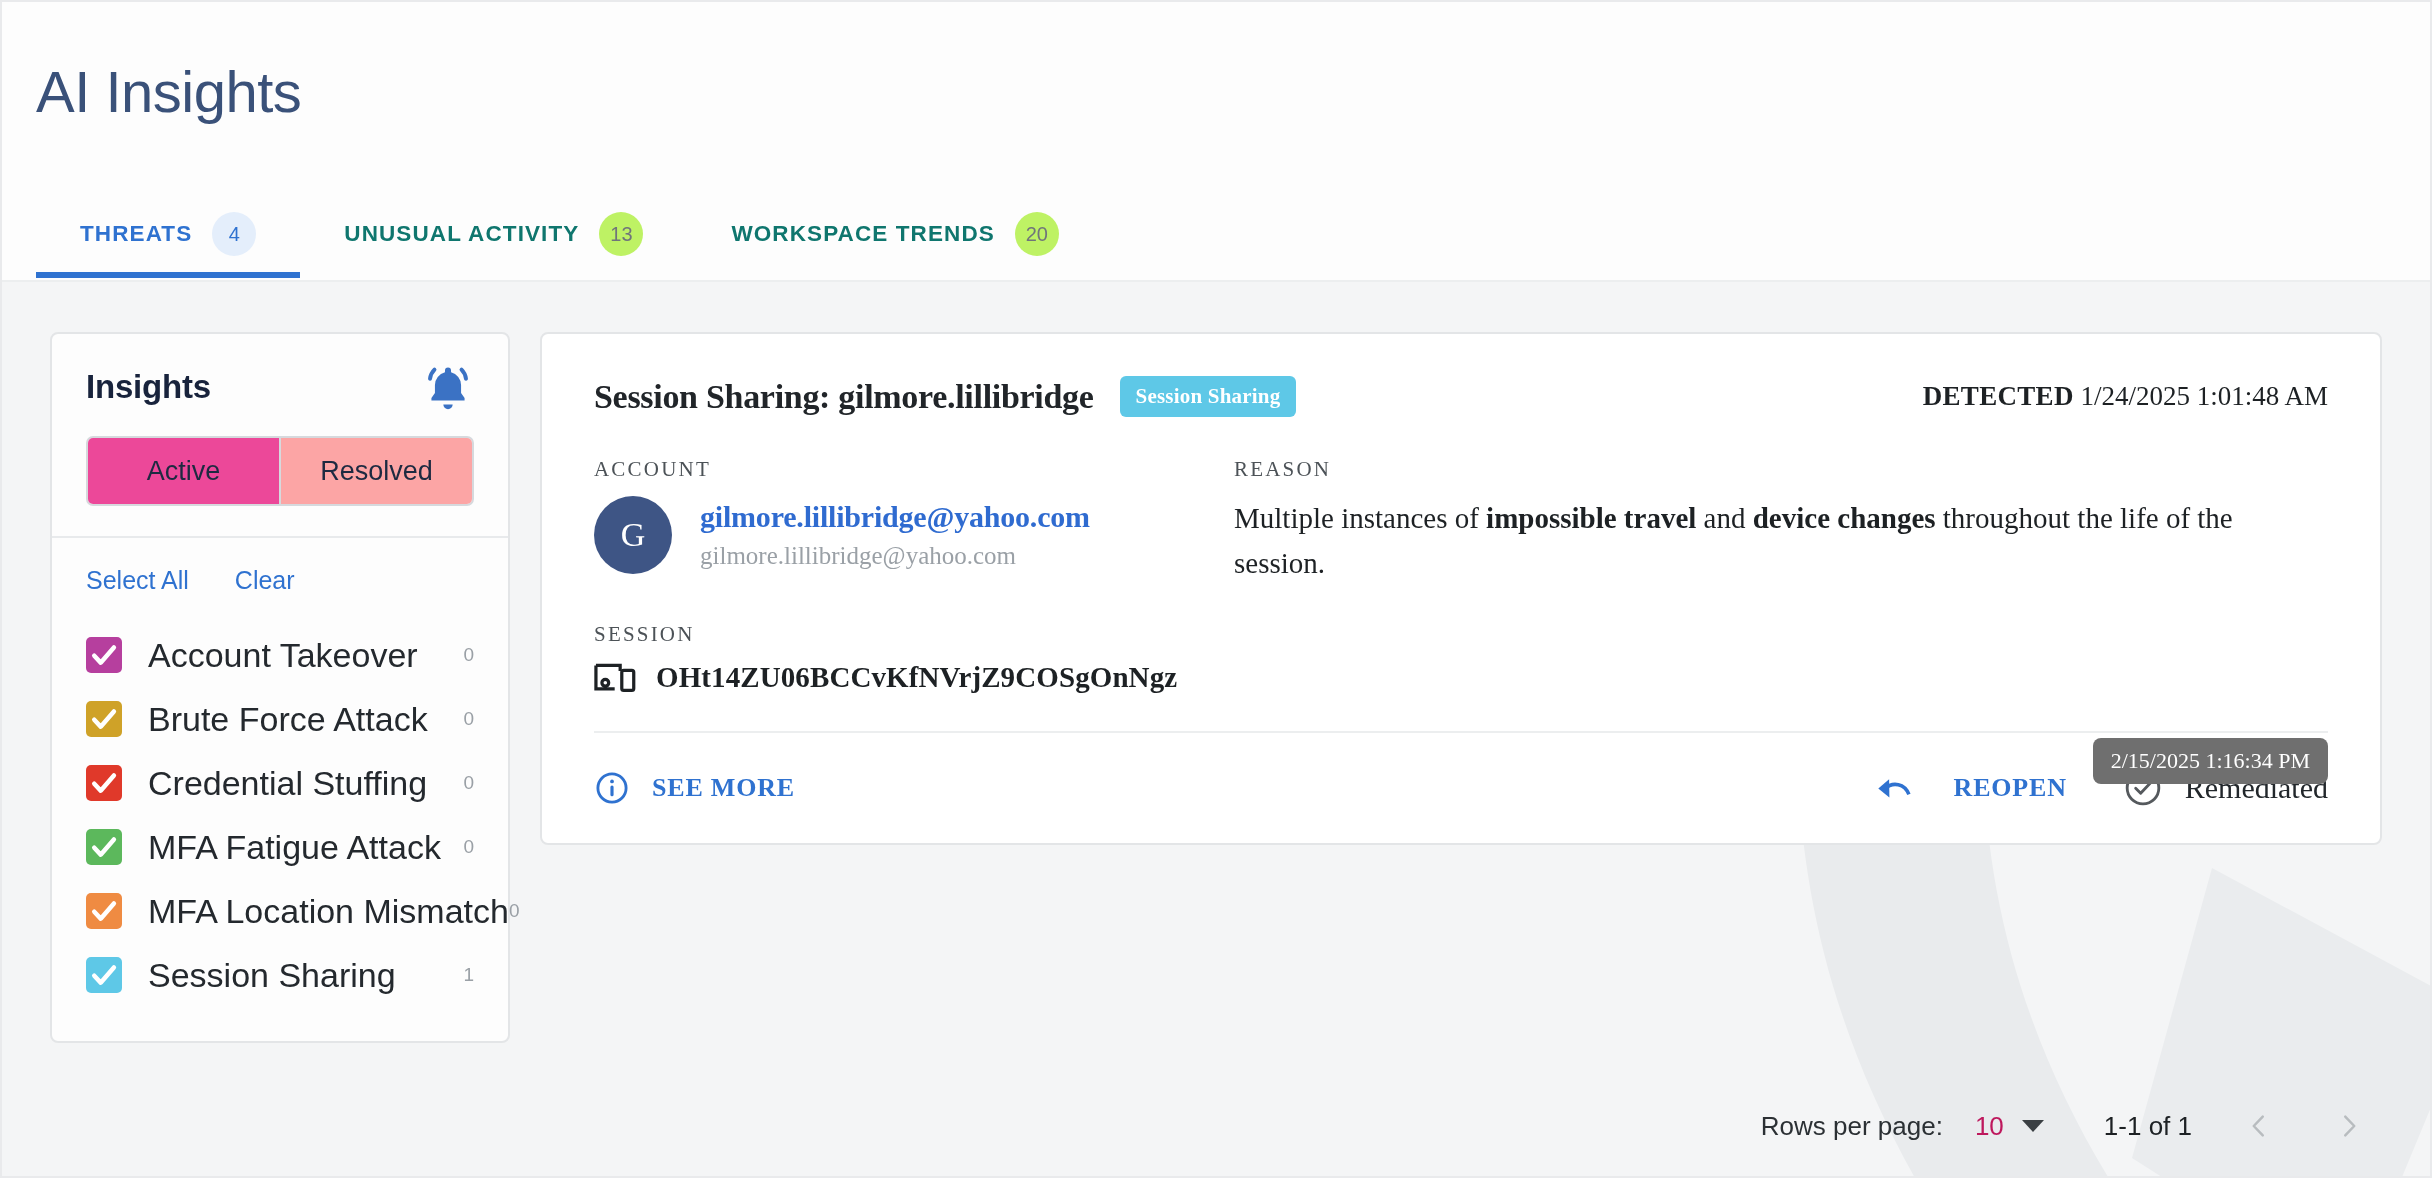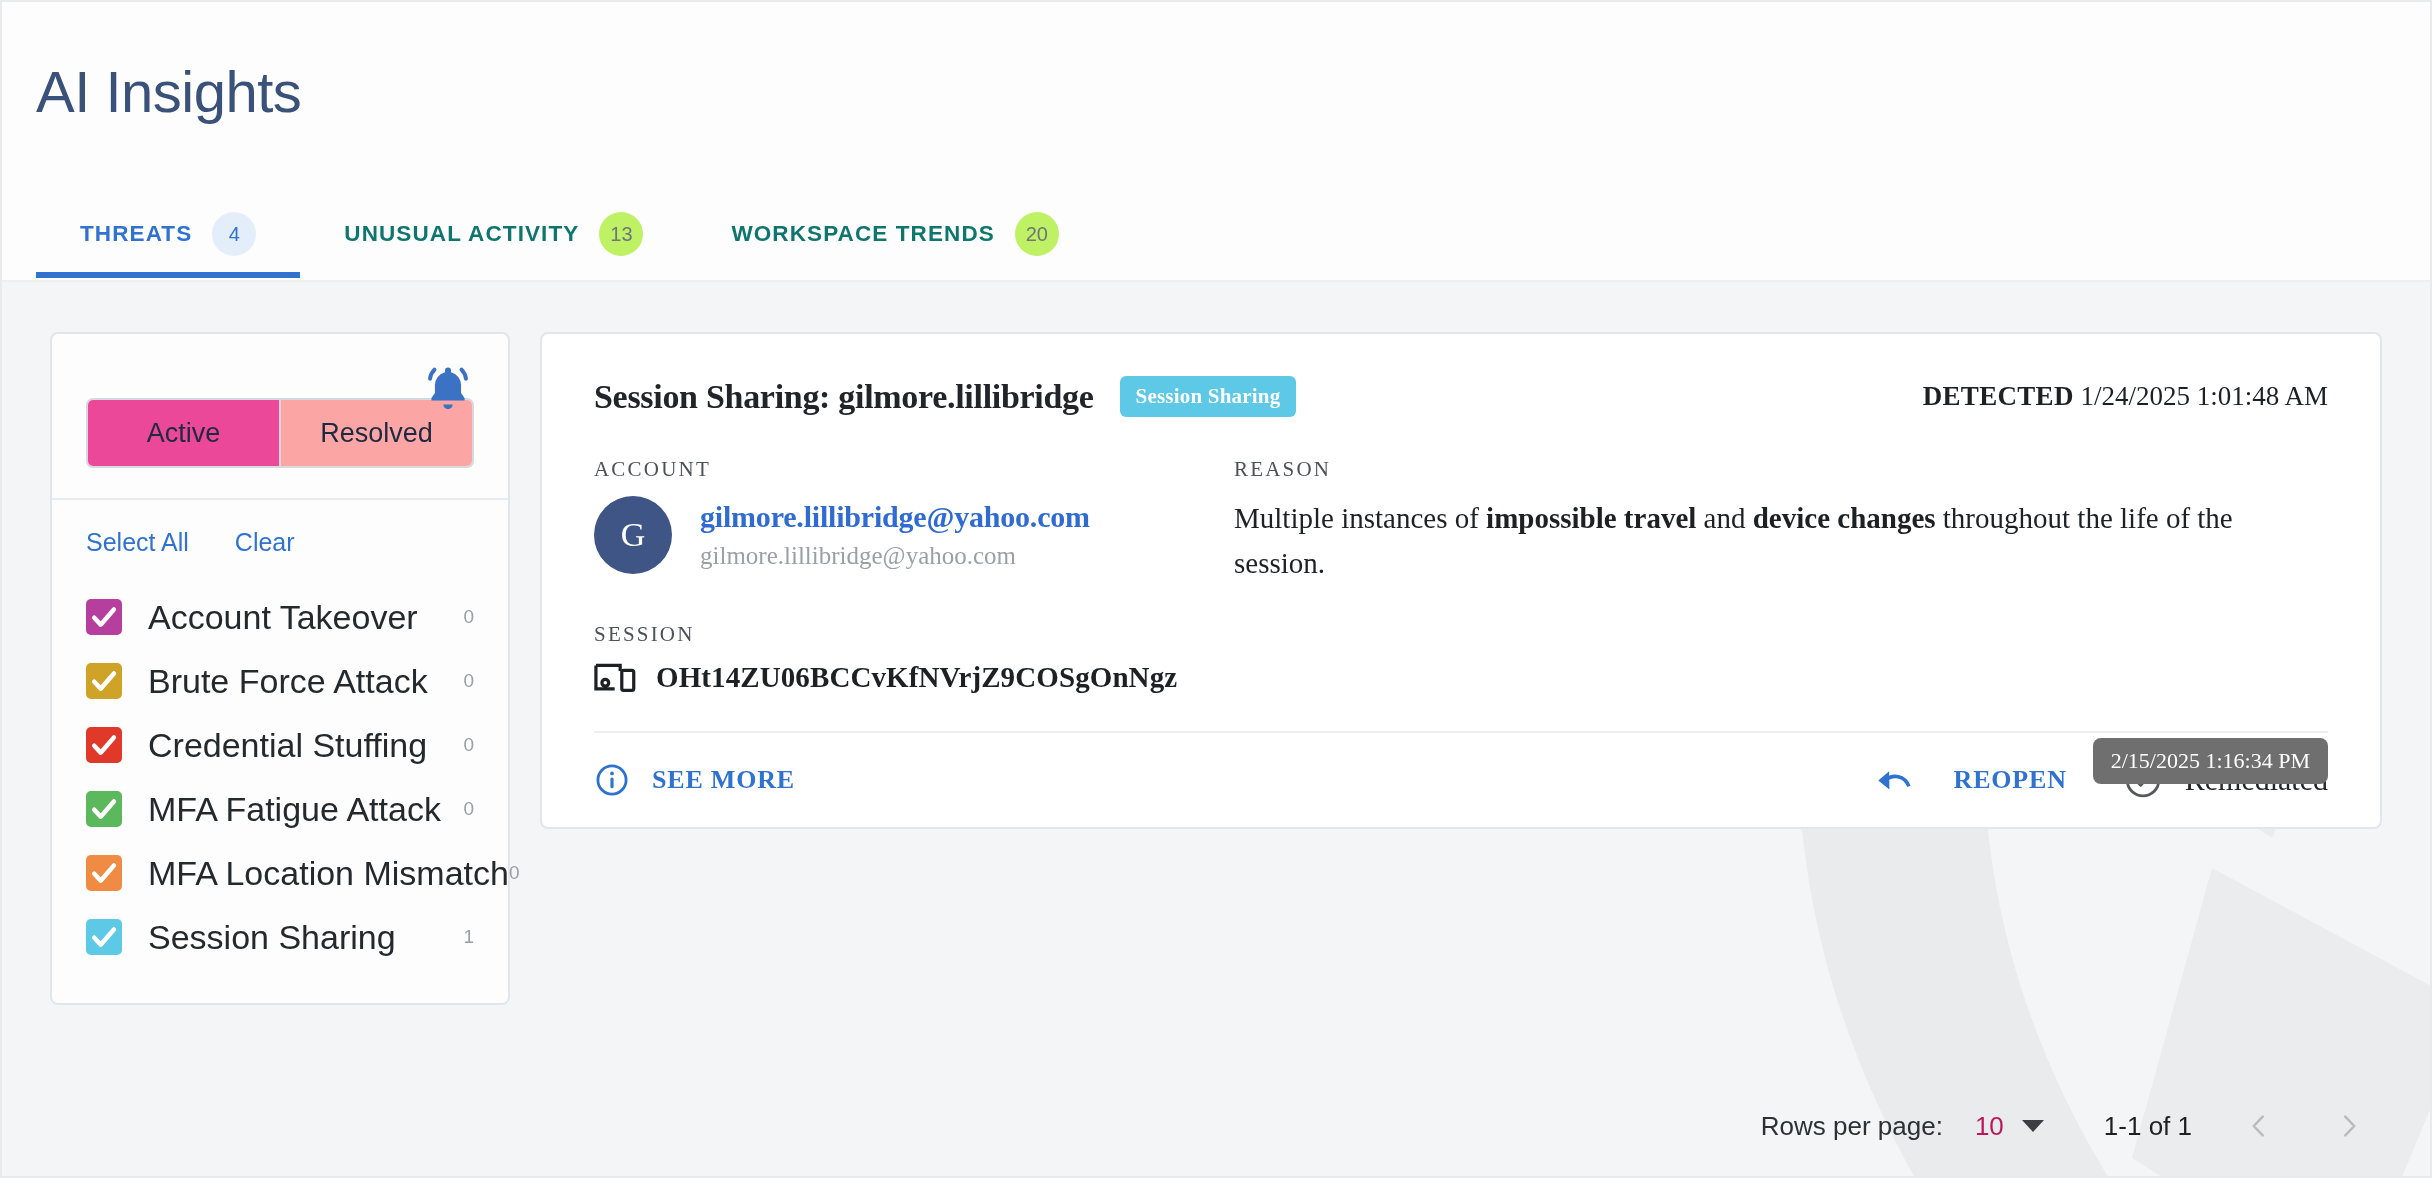--- a/index.html
+++ b/index.html
@@ -304,21 +304,21 @@
     color: #ffffff;
     font-size: 22px;
     border-radius: 8px;
     padding: 10px 18px;
     white-space: nowrap;
   }
 
   .card-footer {
     margin-top: 36px;
     border-top: 2px solid #eceeef;
-    height: 96px;
+    height: 112px;
     display: flex;
     align-items: center;
     justify-content: space-between;
   }
   .see-more {
     display: flex;
     align-items: center;
     cursor: pointer;
   }
   .see-more-label {
@@ -412,20 +412,21 @@
         <span class="tab-label">WORKSPACE TRENDS</span>
         <span class="tab-badge">20</span>
       </div>
     </div>
   </div>
 
   <div class="body-area">
 
     <div class="sidebar">
       <div class="sidebar-head">
+        <div class="sidebar-title">Insights</div>
 
         <svg class="bell-icon" viewBox="0 0 24 24" xmlns="http://www.w3.org/2000/svg">
           <path fill="#3b72c4" d="M12 2.4a1.3 1.3 0 0 1 1.3 1.3v.7a5.6 5.6 0 0 1 4.3 5.45v3.4l1.5 2.2v1.1H4.9v-1.1l1.5-2.2v-3.4A5.6 5.6 0 0 1 10.7 4.4v-.7A1.3 1.3 0 0 1 12 2.4z"></path>
           <path fill="#3b72c4" d="M10 18.2h4a2 2 0 0 1-4 0z"></path>
           <path fill="none" stroke="#3b72c4" stroke-width="1.7" stroke-linecap="round" d="M4.3 7.2A6.6 6.6 0 0 1 6.2 3.3"></path>
           <path fill="none" stroke="#3b72c4" stroke-width="1.7" stroke-linecap="round" d="M19.7 7.2a6.6 6.6 0 0 0-1.9-3.9"></path>
         </svg>
 
         <div class="toggle">
           <div class="toggle-btn">Active</div>

